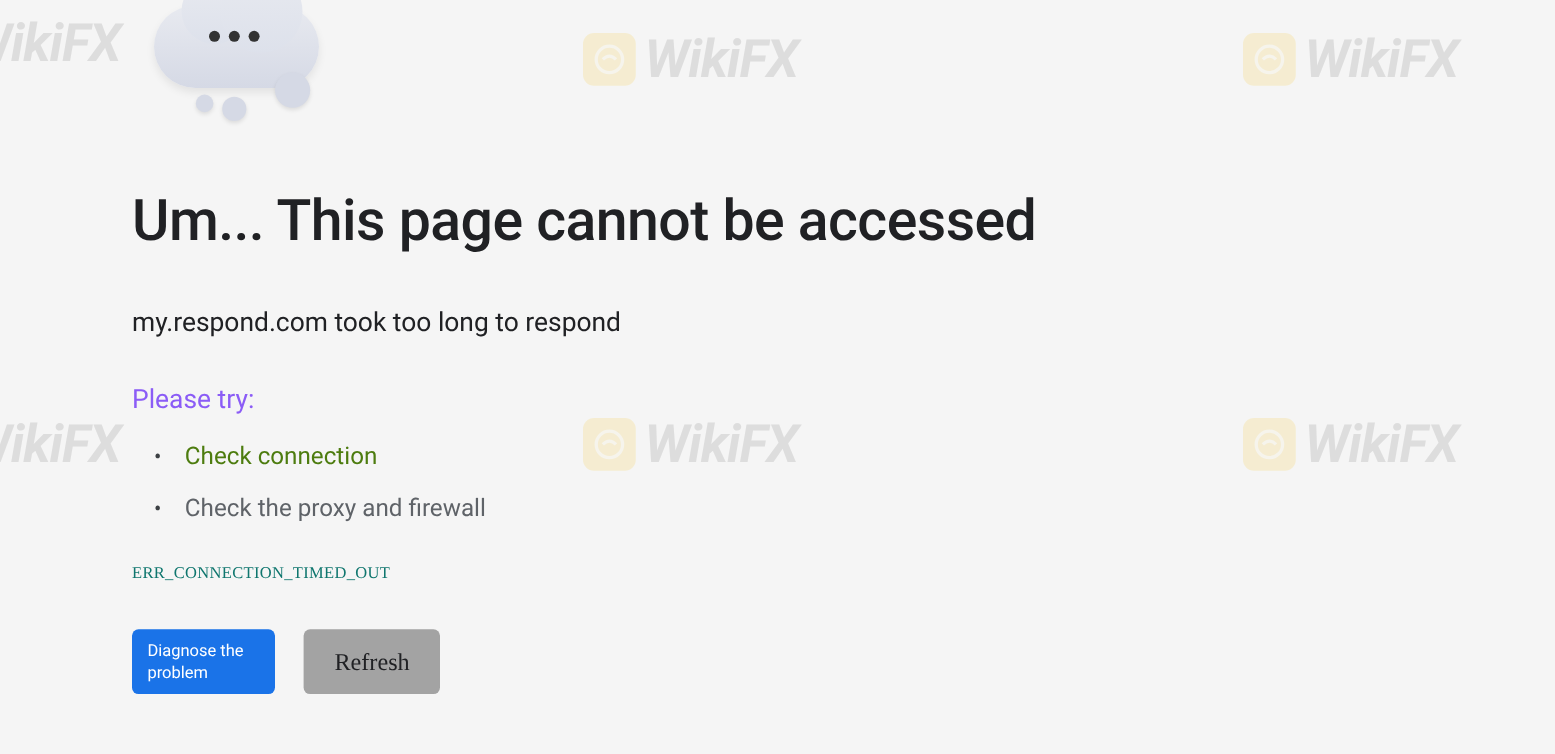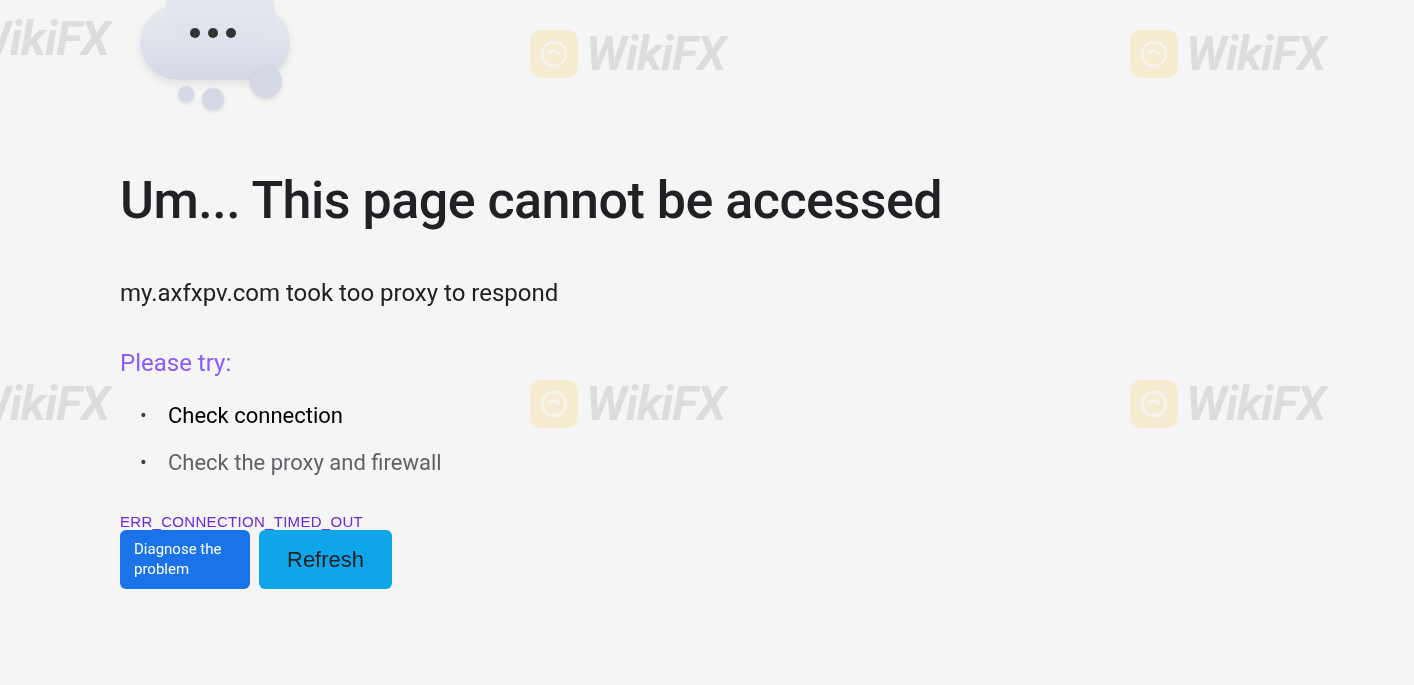--- a/index.html
+++ b/index.html
@@ -145,71 +145,72 @@
       font-weight: 400;
     }
     
     .suggestions {
       list-style: none;
       margin-left: 30px;
       margin-bottom: 38px;
     }
     .suggestions li {
       font-size: 22px;
-      color: #000000;
+      color: #4d7c0f;
       margin-bottom: 22px;
       position: relative;
       padding-left: 18px;
     }
     .suggestions li::before {
       content: "•";
       position: absolute;
       left: -10px;
       color: #3c4043;
       font-size: 20px;
     }
     .suggestions li.link-style {
       color: #5f6368;
     }
     
     .error-code {
       font-size: 15px;
-      color: #6d28d9;
-      font-family: Liberation Sans, sans-serif;
+      color: #0f766e;
+      margin-bottom: 42px;
+      font-family: Liberation Serif, serif;
       letter-spacing: 0.3px;
     }
     
     .buttons {
       display: flex;
-      gap: 9px;
+      gap: 26px;
     }
     
     .btn-diagnose {
       background: #1a73e8;
       color: #fff;
       border: none;
       border-radius: 6px;
       padding: 10px 14px;
       font-size: 15px;
       line-height: 1.3;
       width: 130px;
       text-align: left;
       cursor: pointer;
       font-family: inherit;
     }
     
     .btn-refresh {
-      background: #0ea5e9;
+      background: #a3a3a3;
       color: #202124;
       border: none;
       border-radius: 6px;
       padding: 14px 28px;
       font-size: 22px;
       cursor: pointer;
-      font-family: Liberation Sans, sans-serif;
+      font-family: Liberation Serif, serif;
     }
   </style>
 </head>
 <body>
 
 <div class="watermark wm1">
 
   <span class="watermark-text">WikiFX</span>
 </div>
 <div class="watermark wm2">
@@ -262,21 +263,21 @@
       <div class="cloud-dot"></div>
       <div class="cloud-dot"></div>
     </div>
     <div class="drop drop1"></div>
     <div class="drop drop2"></div>
     <div class="drop drop3"></div>
   </div>
 
   <h1 class="heading">Um... This page cannot be accessed</h1>
 
-  <p class="subtext">my.axfxpv.com took too proxy to respond</p>
+  <p class="subtext">my.respond.com took too long to respond</p>
 
   <p class="try-label">Please try:</p>
 
   <ul class="suggestions">
     <li>Check connection</li>
     <li class="link-style">Check the proxy and firewall</li>
   </ul>
 
   <div class="error-code">ERR_CONNECTION_TIMED_OUT</div>
 

